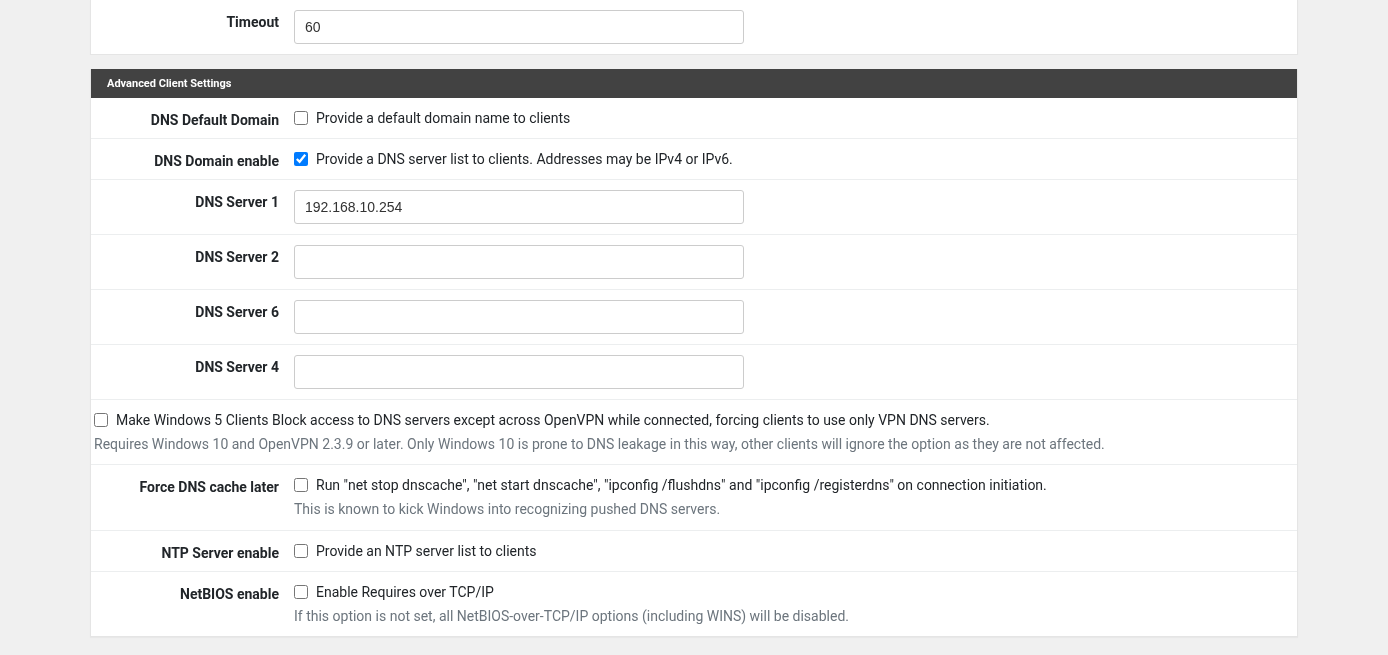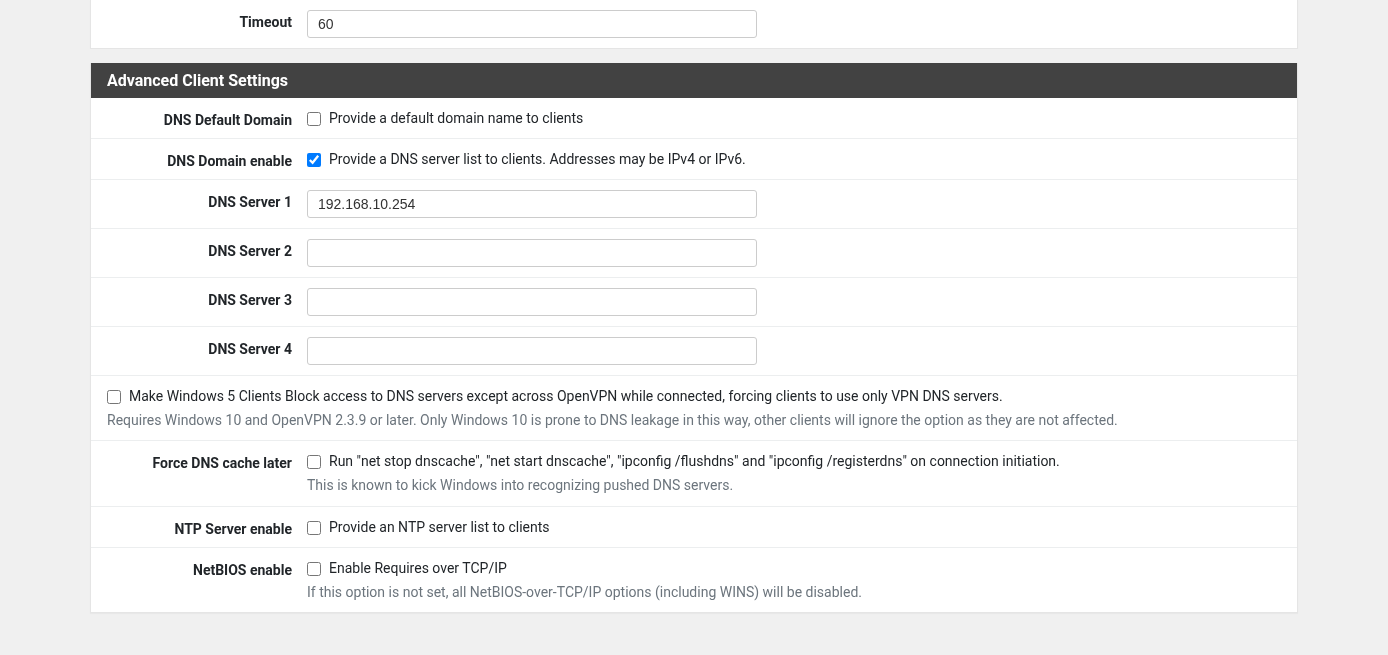--- a/index.html
+++ b/index.html
@@ -25,28 +25,28 @@
     border-top: none;
   }
   .gap {
     height: 14px;
     background: #f0f0f0;
   }
   .panel-header {
     background: #424242;
     color: #fff;
     font-weight: 700;
-    font-size: 16px;
+    font-size: 11px;
     padding: 8px 16px;
   }
   .form-row {
     display: flex;
     align-items: flex-start;
     border-top: 1px solid #eceeef;
-    padding: 10px 16px;
+    padding: 10px 3px;
   }
   .form-row:first-of-type {
     border-top: none;
   }
   .panel-header + .form-row {
     border-top: none;
   }
   .label-col {
     width: 185px;
     flex-shrink: 0;
@@ -65,25 +65,25 @@
     width: 450px;
     max-width: 100%;
     box-sizing: border-box;
     padding: 5px 10px;
     font-size: 14px;
     line-height: 1.4;
     color: #333;
     background: #fff;
     border: 1px solid #ccc;
     border-radius: 3px;
-    height: 28px;
+    height: 34px;
   }
   .check-line {
     display: flex;
-    align-items: flex-end;
+    align-items: center;
     gap: 8px;
     padding-top: 2px;
   }
   .check-line label {
     color: #212529;
     font-size: 14px;
   }
   input[type="checkbox"] {
     width: 14px;
     height: 14px;
@@ -144,21 +144,21 @@
     </div>
 
     <div class="form-row">
       <div class="label-col">DNS Server 2</div>
       <div class="input-col">
         <input type="text" value="" style="">
       </div>
     </div>
 
     <div class="form-row">
-      <div class="label-col">DNS Server 3</div>
+      <div class="label-col">DNS Server 6</div>
       <div class="input-col">
         <input type="text" value="" style="">
       </div>
     </div>
 
     <div class="form-row">
       <div class="label-col">DNS Server 4</div>
       <div class="input-col">
         <input type="text" value="" style="">
       </div>

